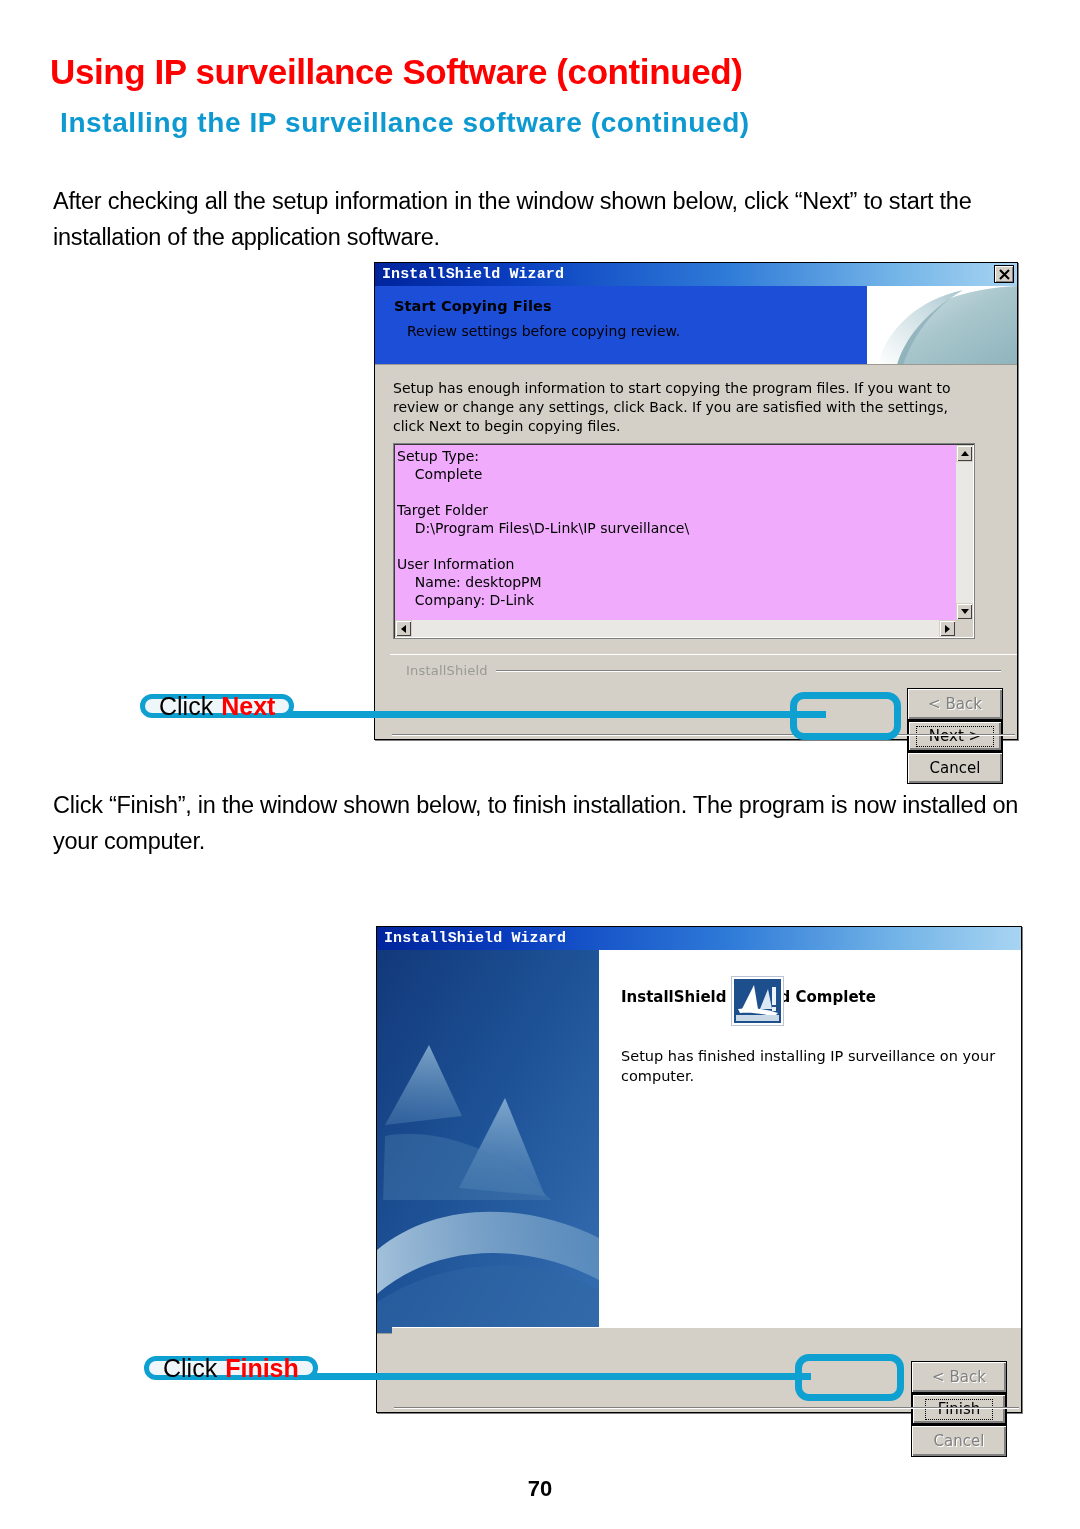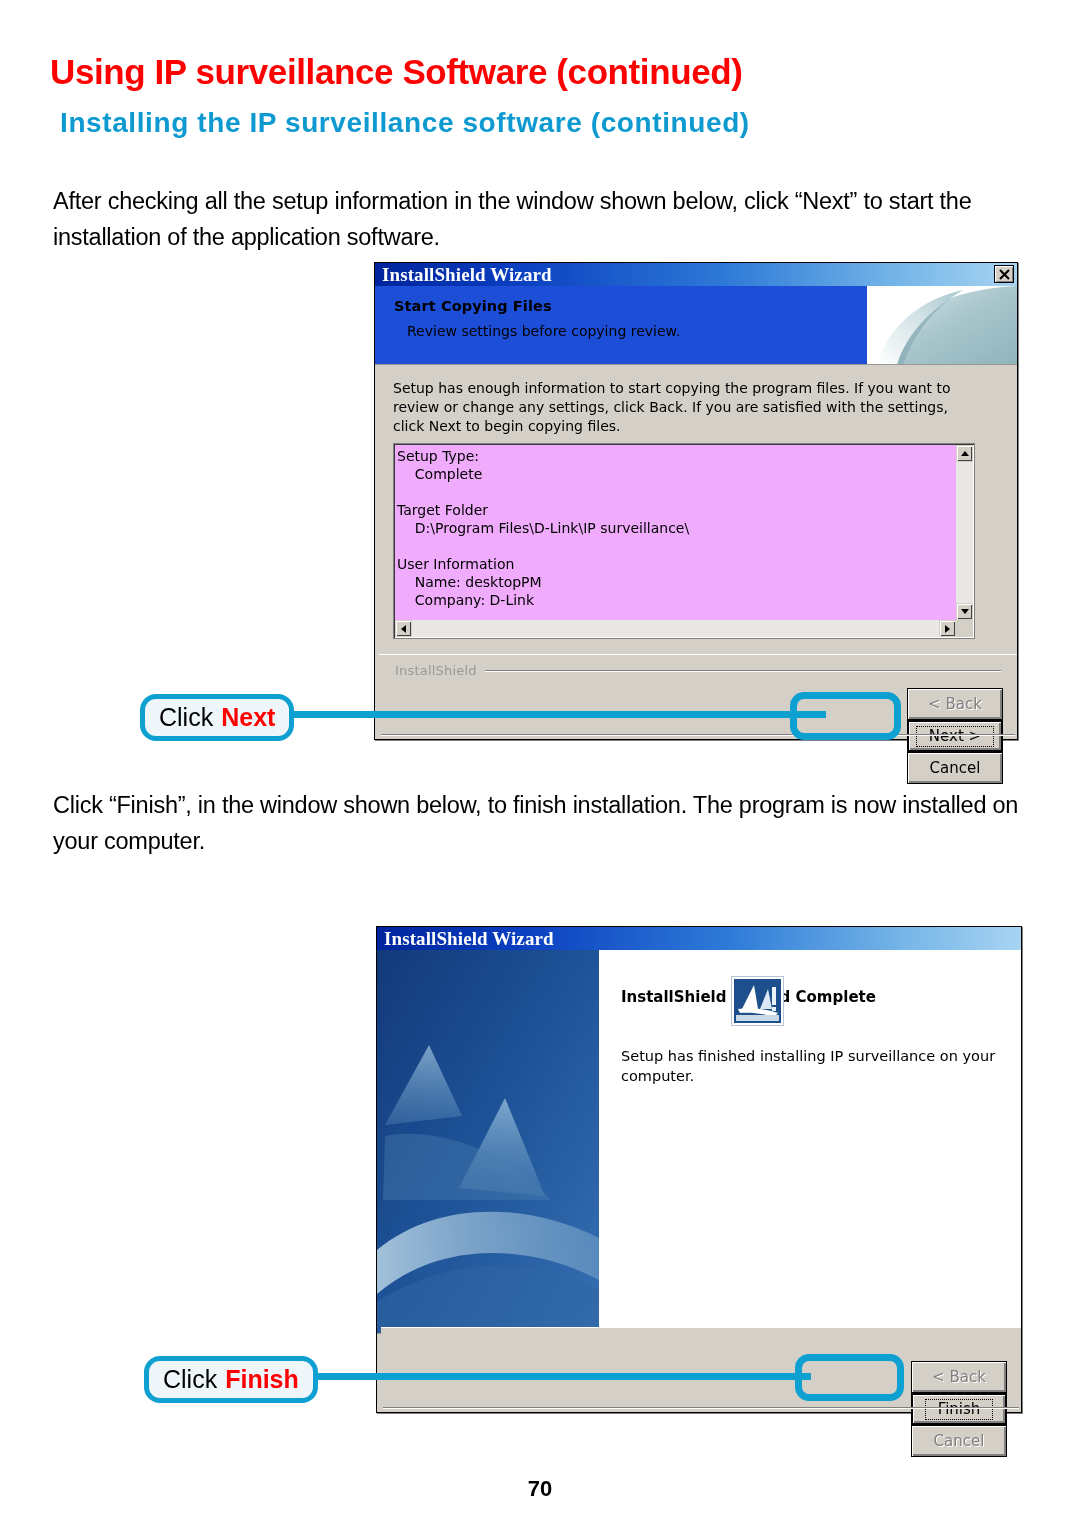--- a/index.html
+++ b/index.html
@@ -68,24 +68,24 @@
   .is-titlebar {
     height: 23px;
     background: linear-gradient(to right, #00249c 0%, #0a3fc0 22%, #2f7bd8 55%, #76b6e8 82%, #a8d4f2 100%);
     display: flex;
     align-items: center;
     padding: 0 2px 0 7px;
     position: relative;
   }
   .is-title-text {
     color: #ffffff;
-    font-size: 19px;
+    font-size: 15px;
     font-weight: bold;
     letter-spacing: 0.1px;
-    font-family: Liberation Serif, serif;
+    font-family: Liberation Mono, monospace;
   }
   .is-close-btn {
     position: absolute;
     right: 3px; top: 2px;
     width: 20px; height: 18px;
     background: #d4d0c8;
     border: 1px solid #000;
     border-right-color: #000; border-bottom-color: #000;
     box-shadow: inset 1px 1px 0 #ffffff, inset -1px -1px 0 #808080;
     font-size: 13px;
@@ -200,21 +200,21 @@
   .sb-btn .arr {
     width: 0; height: 0;
   }
   .arr-up { border-left: 4px solid transparent; border-right: 4px solid transparent; border-bottom: 5px solid #000; }
   .arr-down { border-left: 4px solid transparent; border-right: 4px solid transparent; border-top: 5px solid #000; }
   .arr-left { border-top: 4px solid transparent; border-bottom: 4px solid transparent; border-right: 5px solid #000; }
   .arr-right { border-top: 4px solid transparent; border-bottom: 4px solid transparent; border-left: 5px solid #000; }
 
   .is-footer {
     position: absolute;
-    left: 4px; right: 0; bottom: 0;
+    left: 15px; right: 0; bottom: 0;
     height: 85px;
     background: #d4d0c8;
     border-top: 1px solid #ffffff;
   }
   .is-brand-row {
     position: absolute;
     left: 16px; right: 16px; top: 8px;
     display: flex; align-items: center;
   }
   .is-brand {
@@ -314,21 +314,21 @@
   }
 
   
   .callout {
     position: absolute;
     background: #eef6fa;
     border: 5px solid #0fa0d2;
     border-radius: 16px;
     display: flex; align-items: center;
     padding: 0 14px;
-    height: 47px;
+    height: 24px;
     z-index: 30;
     white-space: nowrap;
   }
   .callout .c-black { color: #000; font-size: 25px; }
   .callout .c-red { color: #ff0000; font-size: 25px; font-weight: bold; margin-left: 8px; }
   .callout-line {
     position: absolute;
     height: 7px;
     background: #0fa0d2;
     z-index: 25;

